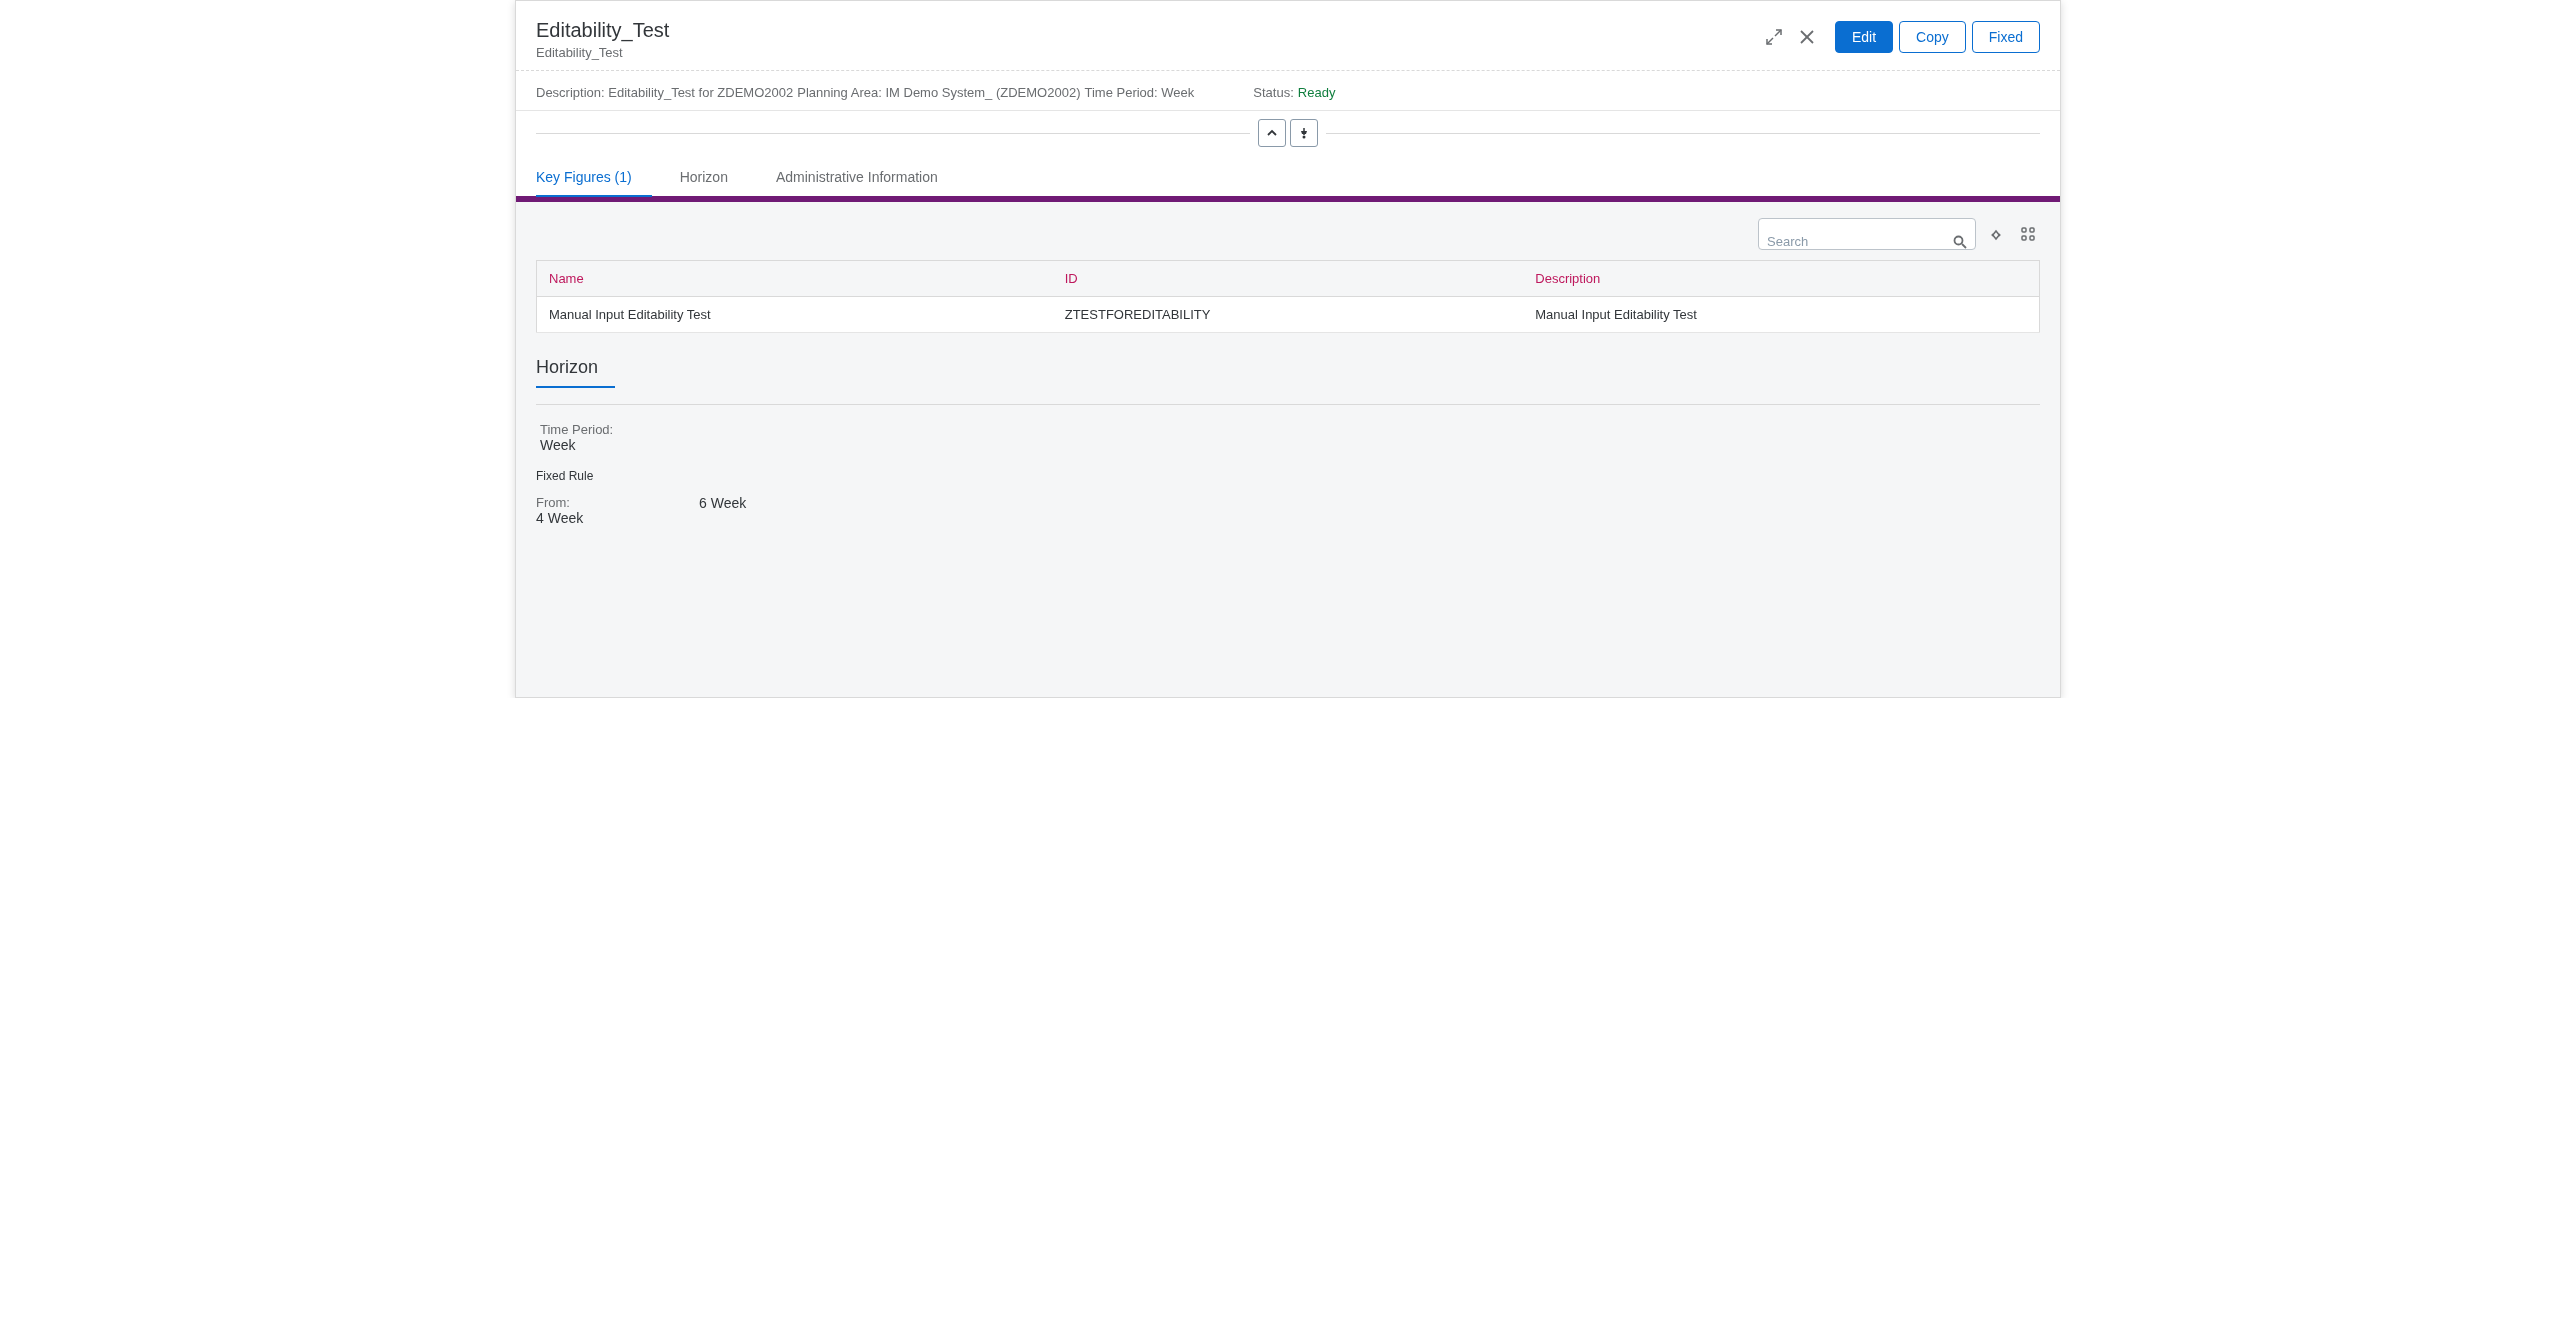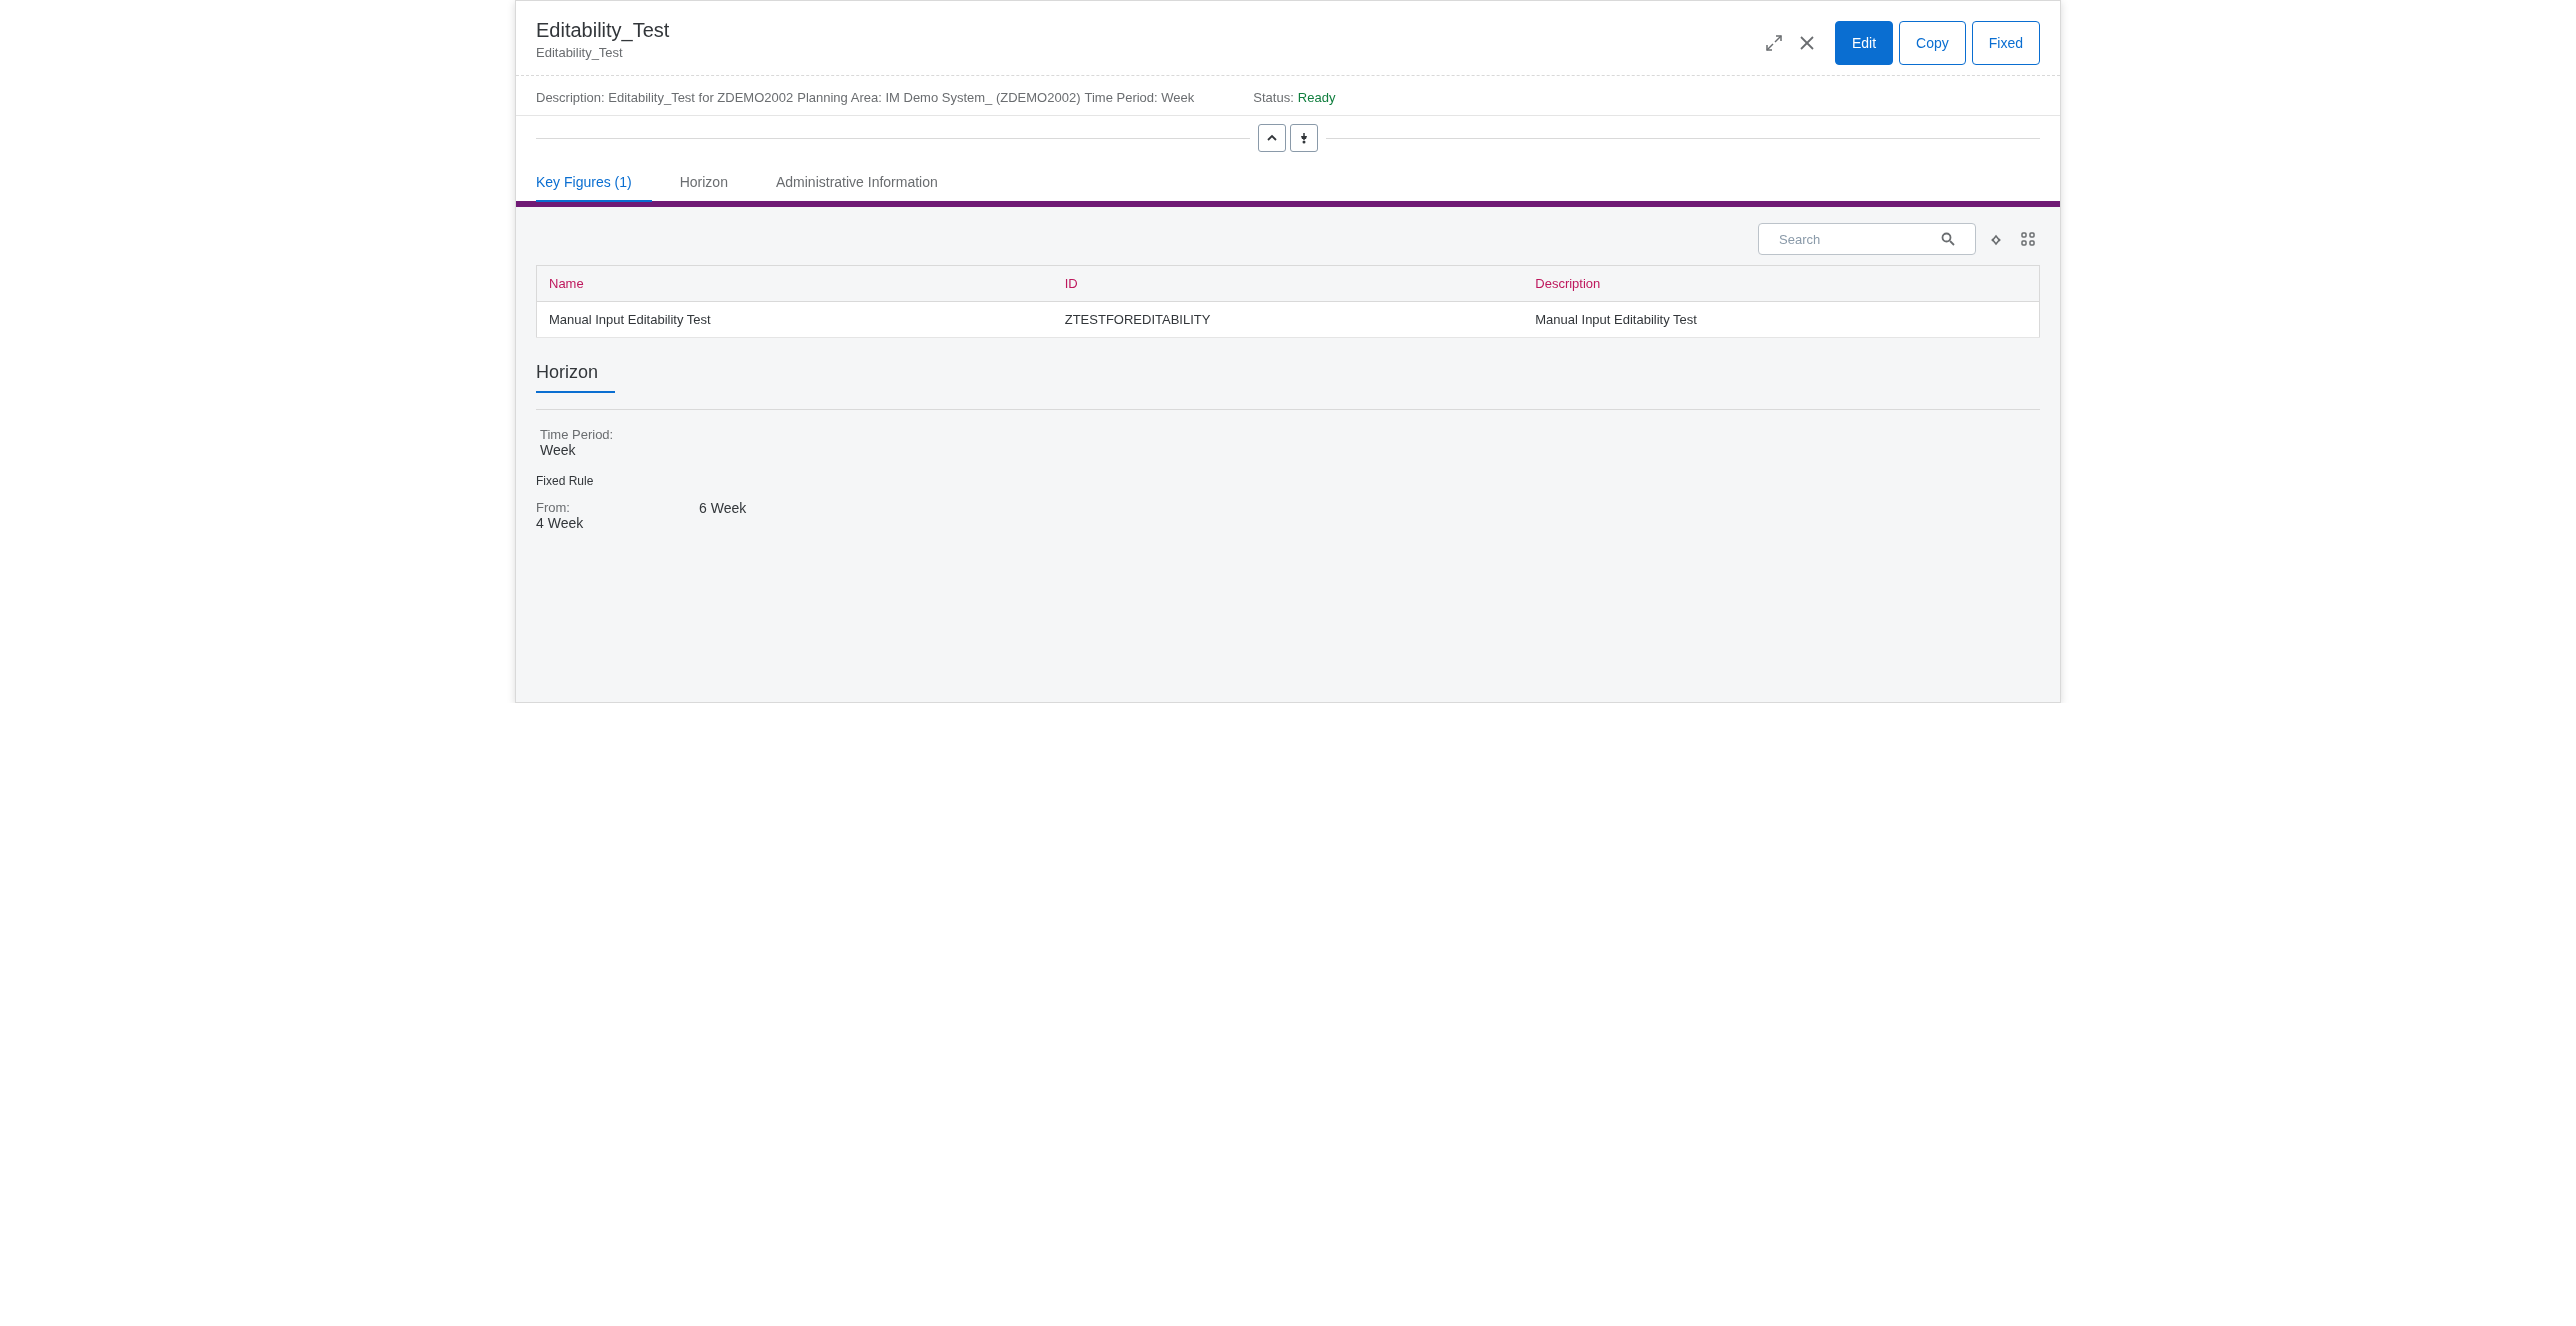--- a/index.html
+++ b/index.html
@@ -61,21 +61,21 @@
       justify-content: center;
     }
     .btn {
       border: 1px solid #0a6ed1;
       background: #fff;
       color: #0a6ed1;
       padding: 4px 16px;
       font-size: 14px;
       cursor: pointer;
       border-radius: 4px;
-      height: 44px;
+      height: 32px;
       display: flex;
       align-items: center;
     }
     .btn-primary {
       background: #0a6ed1;
       color: #fff;
     }
 
     
     .meta-section {
@@ -172,25 +172,25 @@
     
     .table-toolbar {
       display: flex;
       justify-content: flex-end;
       align-items: center;
       gap: 8px;
       margin-bottom: 10px;
     }
     .search-box {
       display: flex;
-      align-items: center;
+      align-items: flex-end;
       border: 1px solid #bcc3ca;
       border-radius: 4px;
       background: #fff;
-      padding: 0 20px;
+      padding: 0 8px;
       height: 32px;
       width: 218px;
     }
     .search-box input {
       border: none;
       outline: none;
       font-size: 13px;
       width: 100%;
       color: #32363a;
       background: transparent;

